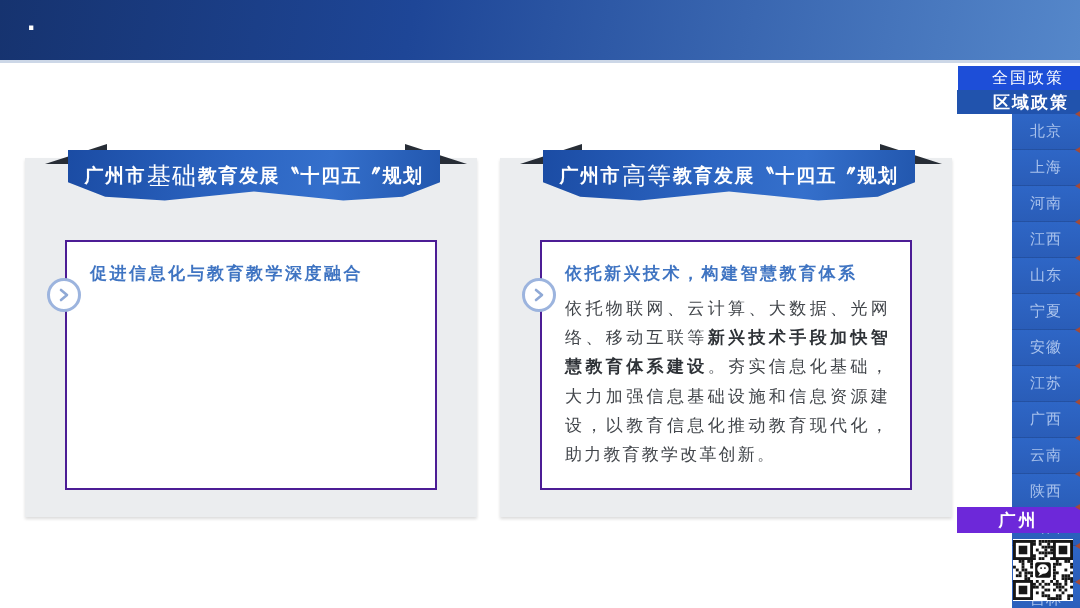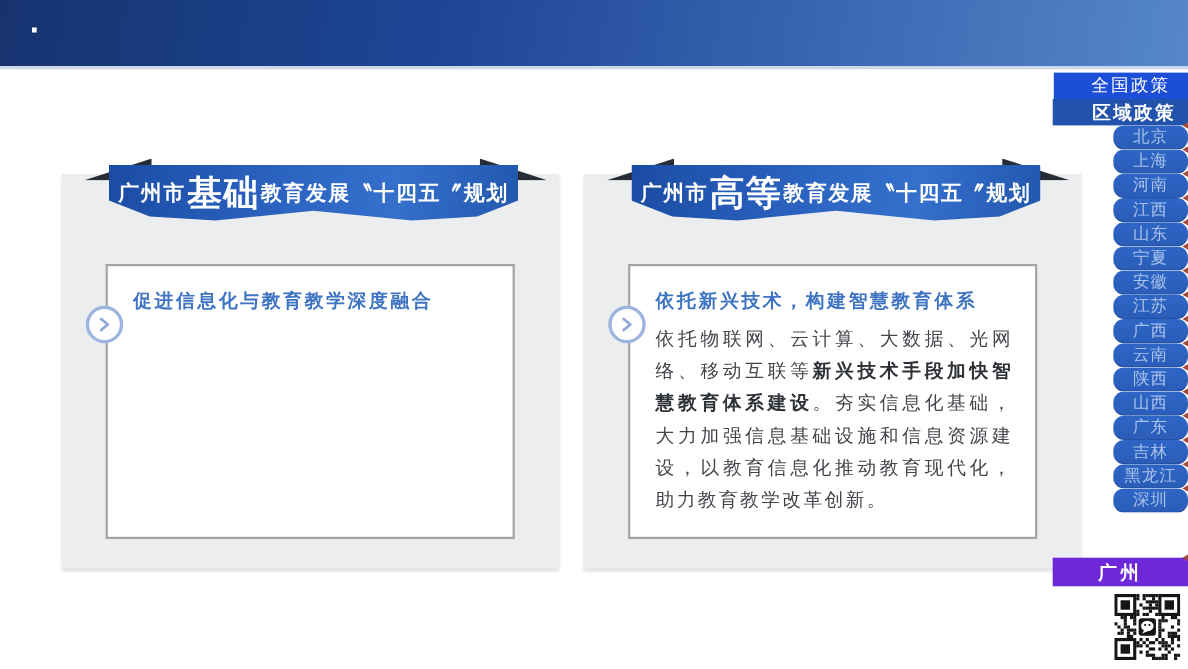--- a/index.html
+++ b/index.html
@@ -8,57 +8,57 @@
 
   
   .topbar{position:absolute;left:0;top:0;width:1080px;height:63px;
           background:linear-gradient(100deg,#16336f 0%,#1e4697 38%,#5587ca 100%);
           border-bottom:3px solid #ccd7e7;display:flex;align-items:center;color:#fff;box-sizing:border-box;}
   .topbar .bullet{font-size:30px;line-height:1;margin:0 16px 4px 27px;font-weight:bold;}
   .topbar .title{font-size:24px;font-weight:bold;letter-spacing:9px;white-space:nowrap;}
 
   
   .card{position:absolute;top:158px;width:452px;height:359px;background:#ebedef;
-        box-shadow:0 2px 3px rgba(0,0,0,.14);margin-left:31px;}
+        box-shadow:0 2px 3px rgba(0,0,0,.14);}
   .card-l{left:25px;}
   .card-r{left:500px;}
 
   .fold{position:absolute;top:-14px;width:62px;height:20px;background:#272d36;z-index:1;}
   .fold-l{left:20px;clip-path:polygon(0 100%,100% 0,100% 100%);}
   .fold-r{right:10px;clip-path:polygon(0 0,100% 100%,0 100%);}
 
   .ribbon{position:absolute;left:43px;top:-8px;width:372px;height:52px;z-index:2;
           background:linear-gradient(96deg,#1b4ca4 0%,#2c65c2 45%,#3570cc 70%,#2257ae 100%);
           clip-path:polygon(0 0,100% 0,100% 62%,90% 90%,74% 97%,50% 80%,26% 97%,10% 90%,0 62%);
           display:flex;align-items:center;justify-content:center;color:#fff;white-space:nowrap;}
   .ribbon .t-pre,.ribbon .t-suf{font-size:19px;font-weight:bold;letter-spacing:1.5px;}
-  .ribbon .t-emph{font-size:32px;font-weight:bold;letter-spacing:1px;margin:0 1px;}
+  .ribbon .t-emph{font-size:24px;font-weight:normal;letter-spacing:1px;margin:0 1px;}
 
   .panel{position:absolute;left:40px;top:82px;width:372px;height:250px;background:#fff;
-         border:2px solid #a3a3a3;box-sizing:border-box;}
+         border:2px solid #4c1d95;box-sizing:border-box;}
   .arrow-badge{position:absolute;left:-20px;top:36px;width:34px;height:34px;border-radius:50%;
                background:#fff;border:3px solid #9cb4de;box-sizing:border-box;
                display:flex;align-items:center;justify-content:center;}
   .panel h3{margin:20px 20px 9px 23px;color:#3f74c2;font-size:17px;font-weight:600;
             letter-spacing:2.5px;}
   .panel p{margin:0 20px 0 23px;color:#42464b;font-size:17px;line-height:1.72;
            letter-spacing:2.2px;text-align:justify;}
   .panel p b{color:#2e3237;}
 
   
   .side-national{position:absolute;left:958px;top:66px;width:140px;height:24px;background:#1d4ed8;
           color:#fff;font-size:16px;letter-spacing:2px;display:flex;align-items:center;justify-content:center;}
   .side-regional{position:absolute;left:957px;top:90px;width:148px;height:24px;background:#2153ad;
           color:#fff;font-size:17px;font-weight:bold;letter-spacing:2px;
           display:flex;align-items:center;justify-content:center;}
   .side-regions{position:absolute;left:1012px;top:114px;width:68px;margin:0;padding:0;list-style:none;}
-  .side-regions li{position:relative;height:22px;box-sizing:border-box;
+  .side-regions li{position:relative;height:36px;box-sizing:border-box;
           background:linear-gradient(180deg,#2e66c6,#2a5db8);border-bottom:1px solid rgba(18,42,95,.35);
           color:#a9c2ec;font-size:15px;letter-spacing:1px;
-          display:flex;align-items:center;justify-content:center;border-radius:10px;}
+          display:flex;align-items:center;justify-content:center;}
   .side-regions li::before,.side-active::before{content:"";position:absolute;right:0;top:-3px;
           border-right:5px solid #a34a38;border-top:3px solid transparent;border-bottom:3px solid transparent;}
   .side-active{position:absolute;left:957px;top:507px;width:123px;height:26px;background:#6d28d9;
           color:#fff;font-size:17px;font-weight:bold;letter-spacing:3px;
           display:flex;align-items:center;justify-content:center;}
   .qr{position:absolute;left:1013px;top:539px;width:60px;height:62px;background:#fff;}
   .qr svg{display:block;width:60px;height:62px;}
 </style>
 </head>
 <body>

